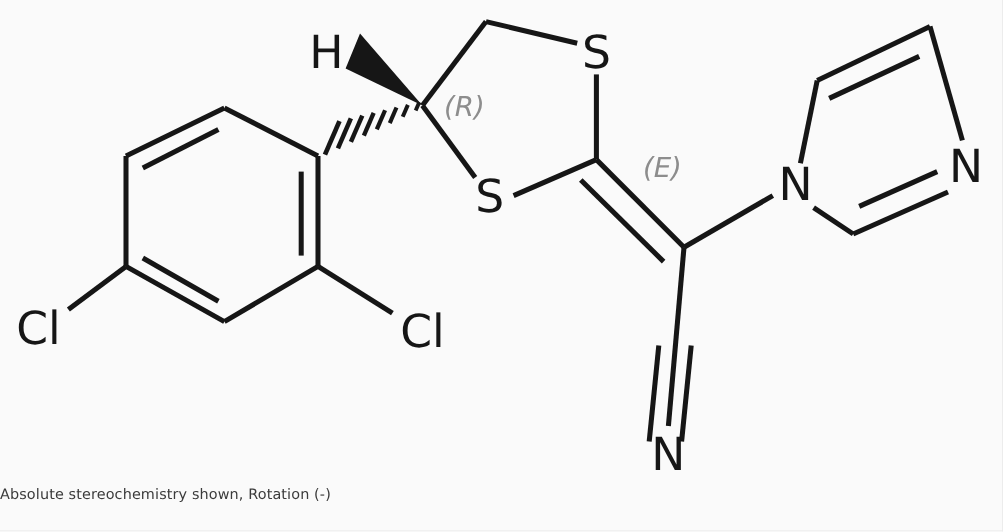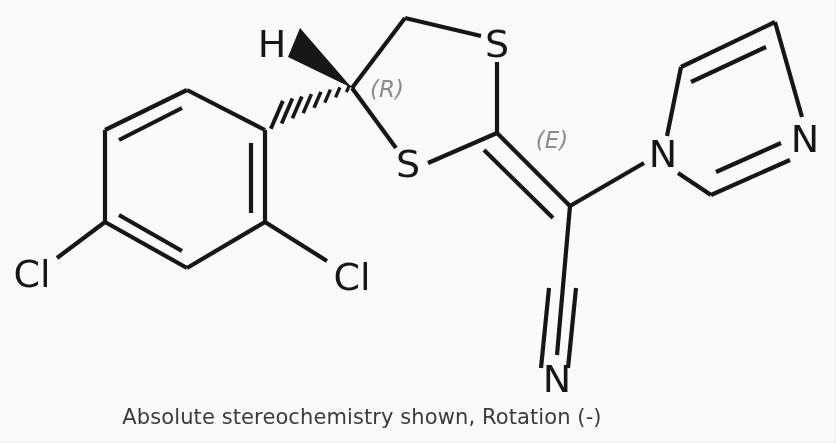--- a/index.html
+++ b/index.html
@@ -58,23 +58,22 @@
   }
   .hash-line {
     stroke: #161616;
     stroke-linecap: butt;
   }
   .caption {
     position: absolute;
     left: 0;
     top: 405px;
     width: 724px;
-    text-align: center;
     font-family: "DejaVu Sans", "Liberation Sans", sans-serif;
-    font-size: 21px;
+    font-size: 12px;
     color: #3b3b3b;
     letter-spacing: 0.1px;
   }
 </style>
 </head>
 <body>
 
 <div id="canvas">
 
   <svg id="structure-svg" viewBox="0 0 836 443">

